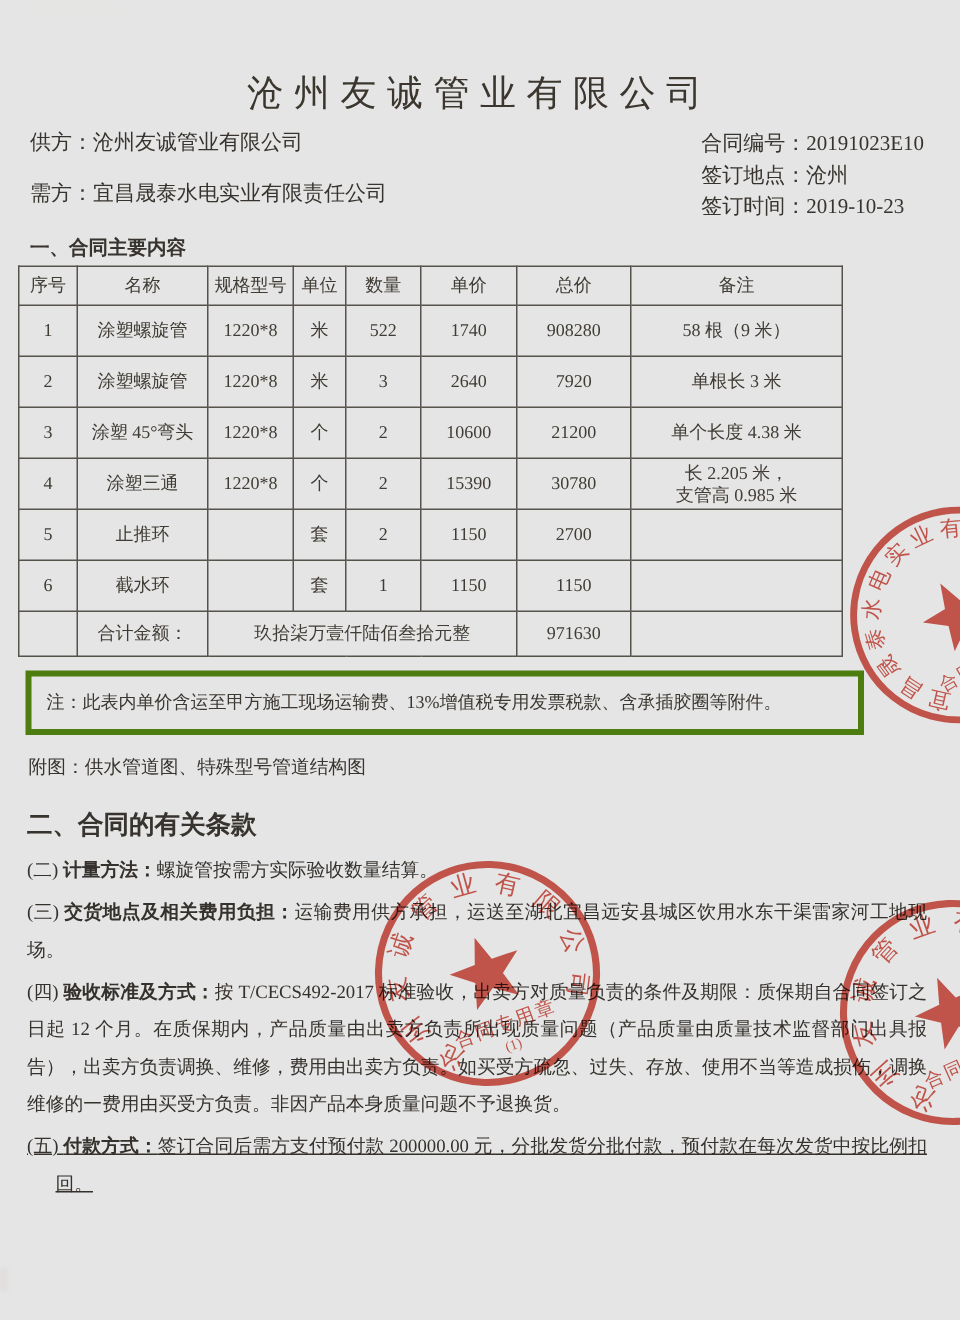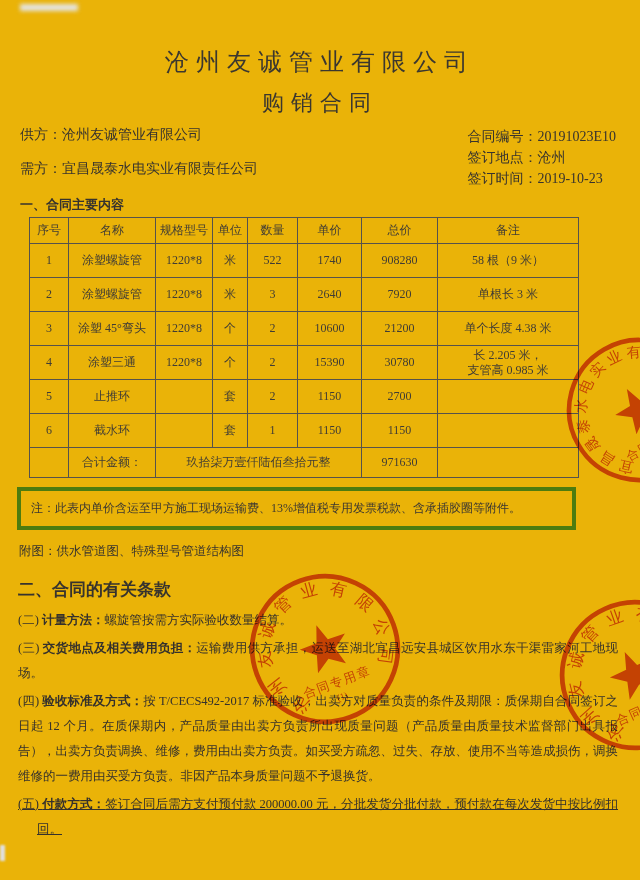--- a/index.html
+++ b/index.html
@@ -1,34 +1,34 @@
 <!DOCTYPE html>
 <html lang="zh"><head>
 <meta charset="utf-8">
 <style>
   html,body{margin:0;padding:0;}
   .page{
     position:relative; width:640px; height:880px; overflow:hidden;
-    background:#eab308; color:#37332e;
+    background:#e5e5e5; color:#37332e;
     font-family:"Liberation Serif","DejaVu Serif",serif;
   }
   .smudge-top{position:absolute;top:4px;left:20px;width:58px;height:7px;background:#e4e4e2;filter:blur(2px);}
   .smudge-left{position:absolute;top:845px;left:0;width:5px;height:16px;background:#e0dfdd;filter:blur(1px);}
 
   .title{margin:46px 0 0 0;text-align:center;font-size:24px;letter-spacing:7px;color:#3b372f;}
   .subtitle{margin:10px 0 0 0;text-align:center;font-size:22px;letter-spacing:7px;color:#3b372f;}
 
   .info{display:flex;justify-content:space-between;padding:8px 24px 0 20px;font-size:14px;}
   .parties div{margin-bottom:16px;}
   .meta div{line-height:21px;}
 
   .h1{margin:2px 0 3px 20px;font-size:13px;font-weight:bold;}
   .h2{margin:18px 0 7px 18px;font-size:17px;font-weight:bold;}
 
-  table.items{border-collapse:collapse;margin-left:29px;table-layout:fixed;width:549px;font-size:12px;}
+  table.items{border-collapse:collapse;margin-left:12px;table-layout:fixed;width:549px;font-size:12px;}
   table.items th,table.items td{
     border:1px solid #56524c;text-align:center;vertical-align:middle;
     padding:1px 2px;font-weight:normal;color:#403c35;overflow:hidden;
   }
   table.items thead tr{height:26px;}
   table.items tbody tr{height:34px;}
   table.items tfoot tr{height:30px;}
   td.remark{white-space:pre-line;line-height:15px;}
 
   .notebox{margin:9px 0 0 17px;width:531px;border:4px solid #4d7c0f;padding:9px 10px;font-size:12px;color:#3b3731;}
@@ -47,21 +47,20 @@
   #stamp-supplier-right{left:556px;top:596px;transform:rotate(-24deg);}
 </style>
 </head>
 <body>
 
 <div class="page">
   <div class="smudge-top"></div>
   <div class="smudge-left"></div>
 
   <div class="title">沧州友诚管业有限公司</div>
-  <div class="subtitle">购销合同</div>
 
   <div class="info">
     <div class="parties">
       <div>
         <span>供方：</span><span>沧州友诚管业有限公司</span>
       </div>
       <div>
         <span>需方：</span><span>宜昌晟泰水电实业有限责任公司</span>
       </div>
     </div>

